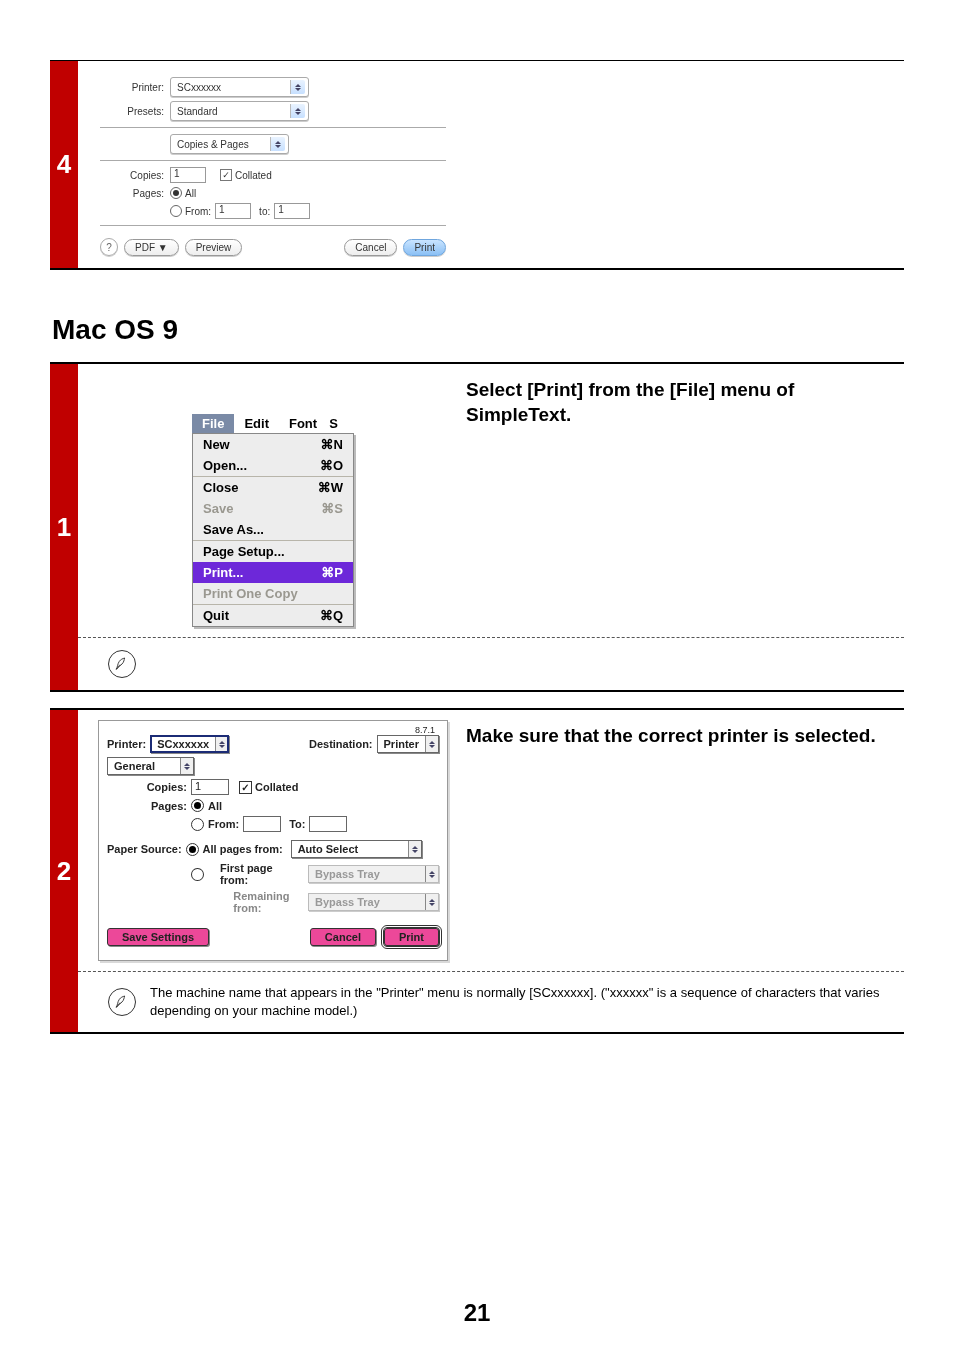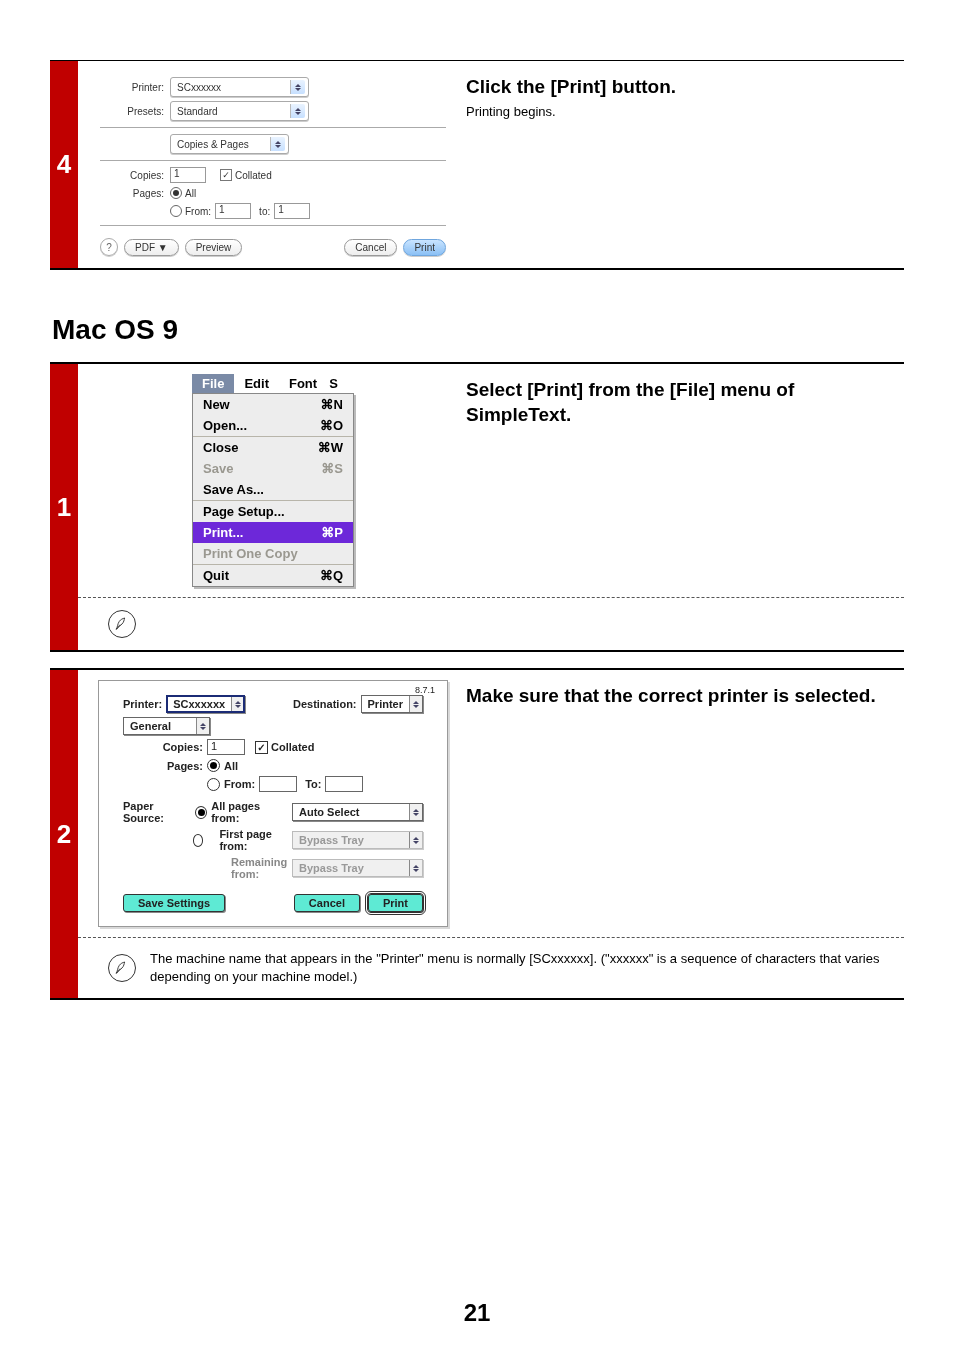--- a/index.html
+++ b/index.html
@@ -149,21 +149,21 @@
     border: 1px solid #999; border-radius: 10px;
     padding: 2px 10px; font-size: 10px; background: linear-gradient(#fff,#eee);
     box-shadow: 0 1px 0 #ccc; display: inline-flex; align-items: flex-start; gap: 3px;
   }
   .pill-btn.blue {
     background: linear-gradient(#c9e4ff,#8bc0f5);
     border-color: #6fa6de;
   }
 
   
-  .menu-wrap { display: flex; justify-content: center; }
+  .menu-wrap { display: flex; justify-content: center; margin-top: 40px; }
   .menubar {
     display: flex; background: #fff; font-family: Geneva, "Lucida Grande", sans-serif;
     font-size: 13px; font-weight: bold; color: #000;
   }
   .menubar .m-item { padding: 2px 10px; }
   .menubar .m-item.sel { background: #7a8aa6; color: #fff; }
   .menu-drop {
     border: 1px solid #888; background: #ededed;
     box-shadow: 2px 2px 0 #bbb;
     width: 160px; font-family: Geneva, sans-serif;
@@ -173,21 +173,21 @@
     display: flex; justify-content: space-between;
     padding: 3px 10px;
   }
   .menu-drop .mi.dis { color: #9a9890; }
   .menu-drop .mi.hil { background: #6d28d9; color: #fff; }
   .menu-sep { border-top: 1px solid #b8b5aa; margin: 0; }
   .menu-container { display: inline-block; }
 
   
   .os9-dialog {
-    border: 1px solid #999; padding: 10px 24px;
+    border: 1px solid #999; padding: 10px 8px;
     font-family: Geneva, "Lucida Grande", sans-serif;
     font-size: 11px; font-weight: bold; color: #222;
     position: relative; box-shadow: 2px 2px 0 rgba(0,0,0,0.15);
   }
   .ver-tag { position: absolute; top: 4px; right: 12px; font-size: 9px; font-weight: normal; }
   .os9-sel {
     display: inline-flex; align-items: center;
     border: 1px solid #666; height: 16px; background: #fff;
     box-shadow: 1px 1px 0 #888;
   }
@@ -211,21 +211,21 @@
   .os9-check.chk::after { content: "✓"; font-size: 10px; }
   .os9-radio {
     width: 11px; height: 11px; border: 1px solid #333; border-radius: 50%;
     display: inline-block; margin-right: 4px; position: relative; background: #fff;
   }
   .os9-radio.sel::after {
     content: ""; position: absolute; top: 2px; left: 2px;
     width: 7px; height: 7px; border-radius: 50%; background: #000;
   }
   .os9-btn {
-    border: 1px solid #333; border-radius: 3px; background: #5eead4;
+    border: 1px solid #333; border-radius: 3px; background: #ec4899;
     padding: 2px 14px; box-shadow: 1px 1px 0 #888;
   }
   .os9-btn.def { outline: 3px double #333; outline-offset: 0; }
 
   .page-num {
     position: absolute; bottom: 24px; left: 0; width: 100%;
     text-align: center; font-size: 24px; font-weight: bold;
   }
 </style>
 </head>
@@ -297,24 +297,20 @@
           <div class="help-c">?</div>
           <div class="pill-btn">
               <span>PDF ▼</span>
             </div>
           <div class="pill-btn">Preview</div>
           <div style="flex:1"></div>
           <div class="pill-btn">Cancel</div>
           <div class="pill-btn blue">Print</div>
         </div>
       </div>
-    </div>
-    <div class="txt-col">
-      <div class="step-title">Click the [Print] button.</div>
-      <div class="step-sub">Printing begins.</div>
     </div>
   </div>
 
   <div class="section-head">Mac OS 9</div>
 
   <div class="step-block">
     <div class="num-col">1</div>
     <div style="flex:1;">
       <div style="display:flex;">
         <div class="img-col menu-wrap">

